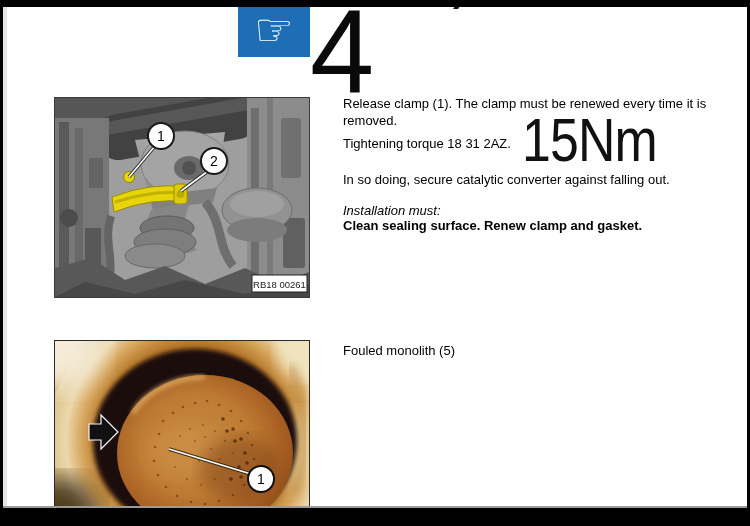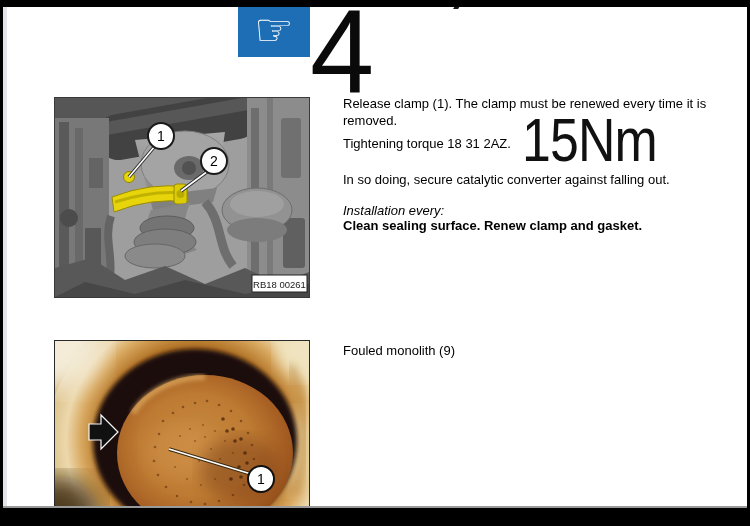--- a/index.html
+++ b/index.html
@@ -132,21 +132,21 @@
         <rect x="197" y="177" width="55" height="17" fill="#ffffff" stroke="#222222"></rect>
         <text x="224.5" y="189.5" text-anchor="middle" font-size="9.5" fill="#1a1a1a">RB18 00261</text>
       </g>
     </svg>
   </div>
 
   <div class="txt t-release">Release clamp (1). The clamp must be renewed every time it is removed.</div>
   <div class="txt t-torque">Tightening torque 18 31 2AZ.</div>
   <div class="t-torque-value">15Nm</div>
   <div class="txt t-secure">In so doing, secure catalytic converter against falling out.</div>
-  <div class="txt t-note-label">Installation every:</div>
+  <div class="txt t-note-label">Installation must:</div>
   <div class="txt t-note-text">Clean sealing surface. Renew clamp and gasket.</div>
 
   <div class="figure2">
     <svg width="254" height="172" viewBox="0 0 254 172">
       <defs>
         <radialGradient id="copperG" cx="50%" cy="47%" r="50%">
           <stop offset="0" stop-color="#6e3a12"></stop>
             <stop offset="0.52" stop-color="#8a4c16"></stop>
           <stop offset="0.64" stop-color="#b5772a"></stop>
             <stop offset="0.76" stop-color="#d8a860"></stop>
@@ -246,21 +246,21 @@
         <line x1="114" y1="108" x2="196" y2="133" stroke="#3a2a10" stroke-width="3.5"></line>
         <line x1="114" y1="108" x2="196" y2="133" stroke="#ffffff" stroke-width="1.8"></line>
       </g>
       <g>
         <circle cx="206" cy="138" r="13" fill="#ffffff" stroke="#111111" stroke-width="2"></circle>
         <text x="206" y="143" text-anchor="middle" class="co-num">1</text>
       </g>
     </svg>
   </div>
 
-  <div class="txt t-fouled">Fouled monolith (9)</div>
+  <div class="txt t-fouled">Fouled monolith (5)</div>
 
   <div class="strip-left"></div>
   <div class="bar-top"></div>
   <div class="bar-bottom-line"></div>
   <div class="bar-bottom"></div>
   <div class="bar-left"></div>
   <div class="bar-right"></div>
 
 </div>
 

